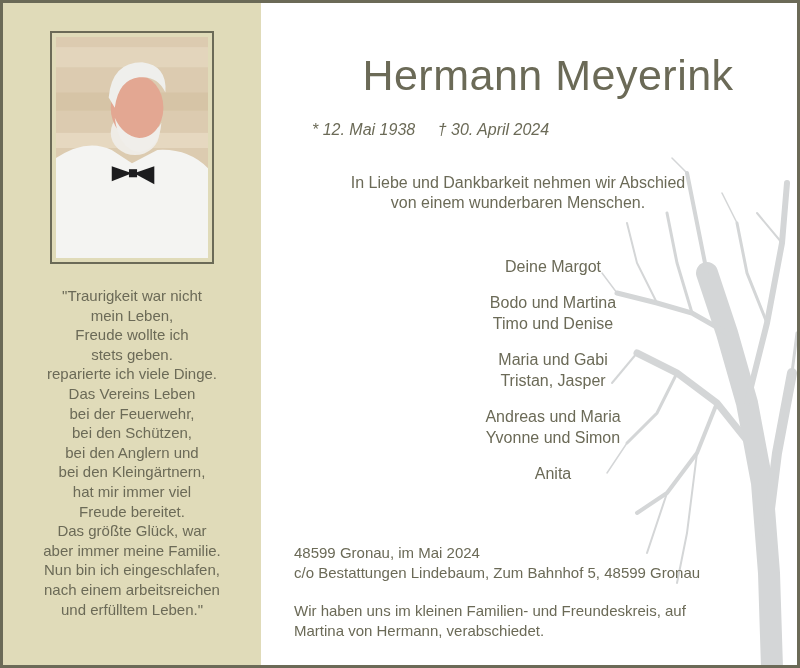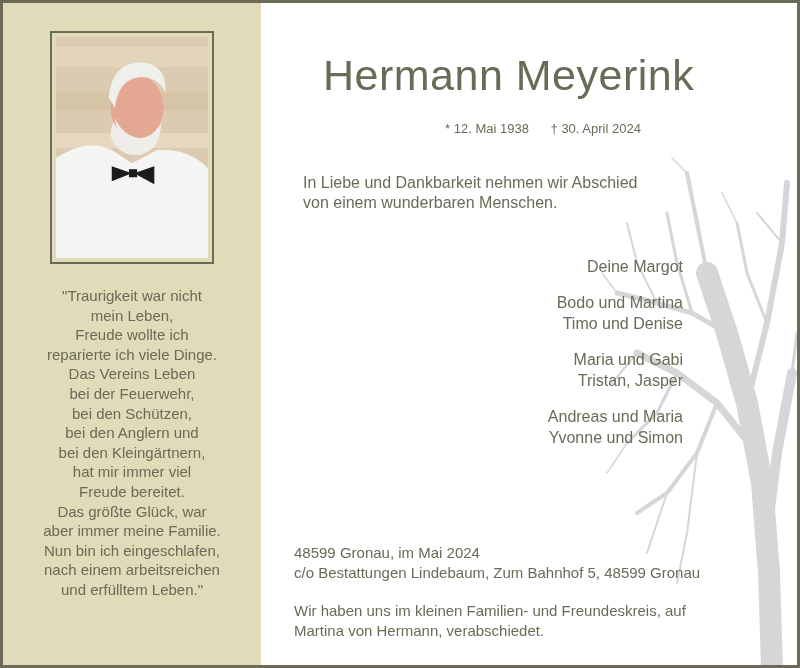--- a/index.html
+++ b/index.html
@@ -37,34 +37,34 @@
   .quote {
     position:absolute; left:0; top:283px; width:258px;
     text-align:center; color:#6b6a57;
     font-size:15px; line-height:19.6px;
   }
   .quote div { white-space:nowrap; }
   .tree {
     position:absolute; right:0; top:150px; width:200px; height:515px;
   }
   .main-title {
-    position:absolute; left:320px; top:48px; width:450px; 
+    position:absolute; left:320px; top:48px; width:450px; text-align:center;
     font-size:43px; color:#6b6a57; letter-spacing:0.5px;
   }
   .dates {
-    position:absolute; left:300px; top:118px; width:480px; text-align:center;
-    font-size:13px; color:#6b6a57;
+    position:absolute; left:300px; top:118px; width:480px; 
+    font-size:16px; color:#6b6a57;font-style:italic;
   }
   .dates span { margin:0 9px; }
   .farewell {
-    position:absolute; left:300px; top:170px; width:430px; text-align:left;
+    position:absolute; left:300px; top:170px; width:430px; text-align:center;
     font-size:16px; color:#6b6a57; line-height:20px;
   }
   .family {
-    position:absolute; left:420px; top:253px; width:260px; text-align:right;
+    position:absolute; left:420px; top:253px; width:260px; text-align:center;
     font-size:16px; color:#6b6a57; line-height:21.5px;
   }
   .family .group { margin-bottom:14px; }
   .footer {
     position:absolute; left:291px; top:540px; width:490px;
     font-size:15px; color:#6b6a57; line-height:20px;
   }
   .footer .gap { height:18px; }
 </style>
 </head>
@@ -95,20 +95,21 @@
           <path d="M97 128 L77 135 L97 146 Z" fill="#1c1c1e"></path>
           <rect x="72" y="131" width="8" height="8" fill="#1c1c1e"></rect>
         </svg>
       </div>
     </div>
 
     <div class="quote">
       <div>"Traurigkeit war nicht</div>
       <div>mein Leben,</div>
       <div>Freude wollte ich</div>
+      <div>stets geben.</div>
       <div>reparierte ich viele Dinge.</div>
       <div>Das Vereins Leben</div>
       <div>bei der Feuerwehr,</div>
       <div>bei den Schützen,</div>
       <div>bei den Anglern und</div>
       <div>bei den Kleingärtnern,</div>
       <div>hat mir immer viel</div>
       <div>Freude bereitet.</div>
       <div>Das größte Glück, war</div>
       <div>aber immer meine Familie.</div>
@@ -164,20 +165,23 @@
       <div>Timo und Denise</div>
     </div>
     <div class="group">
       <div>Maria und Gabi</div>
       <div>Tristan, Jasper</div>
     </div>
     <div class="group">
       <div>Andreas und Maria</div>
       <div>Yvonne und Simon</div>
     </div>
+    <div class="group">
+      <div>Anita</div>
+    </div>
   </div>
 
   <div class="footer">
     <div>48599 Gronau, im Mai 2024</div>
     <div>c/o Bestattungen Lindebaum, Zum Bahnhof 5, 48599 Gronau</div>
     <div class="gap"></div>
     <div>Wir haben uns im kleinen Familien- und Freundeskreis, auf</div>
     <div>Martina von Hermann, verabschiedet.</div>
   </div>
 

